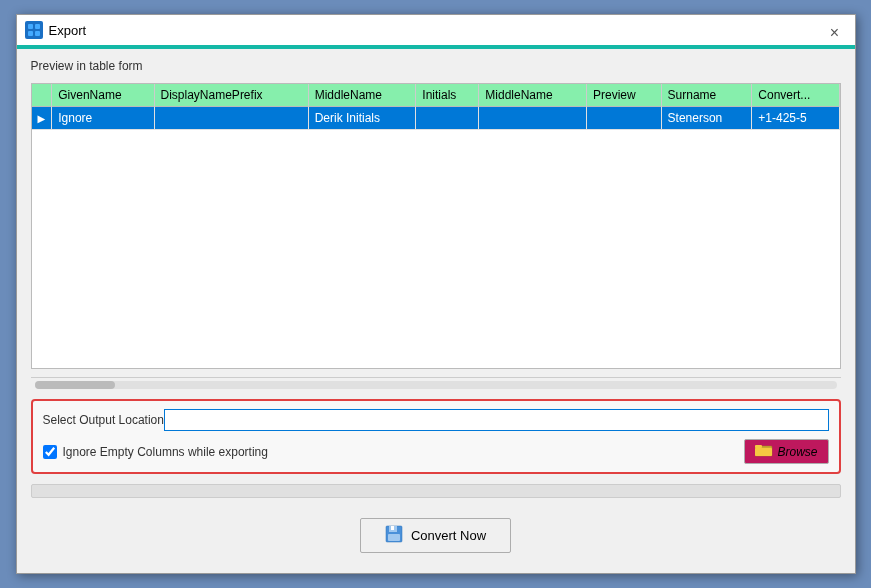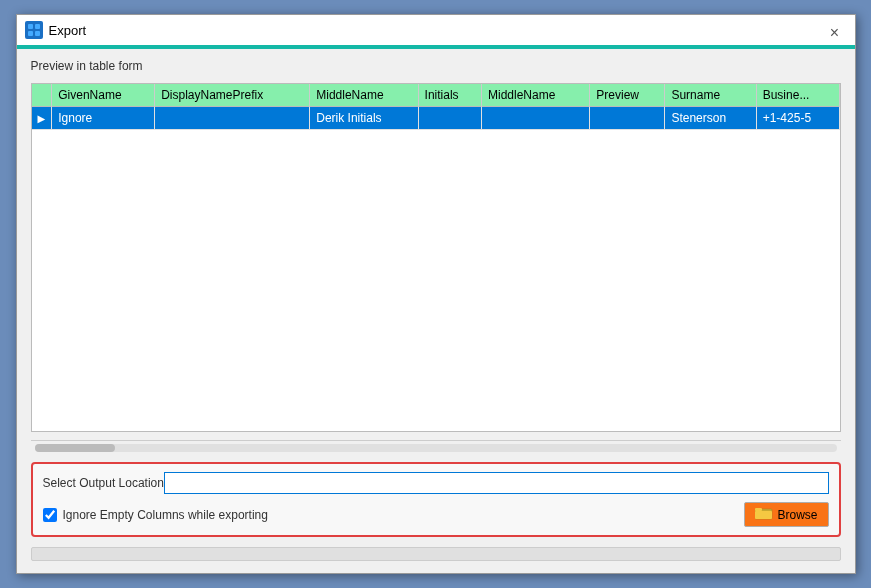--- a/index.html
+++ b/index.html
@@ -186,25 +186,26 @@
     }
     .checkbox-label {
       font-size: 12px;
       color: #333;
     }
     .browse-btn {
       display: flex;
       align-items: center;
       gap: 4px;
       padding: 3px 10px;
-      background: #f97316;
+      background: #be185d;
       border: 1px solid #adadad;
       cursor: pointer;
       font-size: 12px;
       border-radius: 2px;
+      font-style: italic;
     }
     .progress-bar-container {
       height: 14px;
       background: #e0e0e0;
       border: 1px solid #ccc;
       border-radius: 2px;
       margin: 2px 0;
     }
     .progress-bar-fill {
       height: 100%;
@@ -261,21 +262,21 @@
         <thead>
           <tr>
             <th class="row-arrow"></th>
             <th>GivenName</th>
             <th>DisplayNamePrefix</th>
             <th>MiddleName</th>
             <th>Initials</th>
             <th>MiddleName</th>
             <th>Preview</th>
             <th>Surname</th>
-            <th>Busine...</th>
+            <th>Convert...</th>
           </tr>
         </thead>
         <tbody id="table-body">
         <tr class="selected">
               <td class="row-arrow">▶</td>
               <td>Ignore</td>
               <td></td>
               <td>Derik Initials</td>
               <td></td>
               <td></td>
@@ -313,14 +314,27 @@
           </span>
           <span>Browse</span>
         </button>
       </div>
     </div>
 
     <div class="progress-bar-container">
       <div class="progress-bar-fill"></div>
     </div>
 
+    <div class="bottom-bar">
+      <button class="convert-btn">
+        <span>
+          <svg class="save-icon-svg" viewBox="0 0 18 18" fill="none" xmlns="http://www.w3.org/2000/svg">
+            <rect x="1" y="1" width="16" height="16" rx="1" fill="#4a90d9" stroke="#2a70b9" stroke-width="0.5"></rect>
+            <rect x="4" y="1" width="8" height="6" fill="#a0c8f0"></rect>
+            <rect x="6" y="1" width="3" height="4" fill="white"></rect>
+            <rect x="3" y="9" width="12" height="7" rx="1" fill="#a0c8f0"></rect>
+          </svg>
+        </span>
+        <span>Convert Now</span>
+      </button>
+    </div>
   </div>
 </div>
 
 </body></html>

